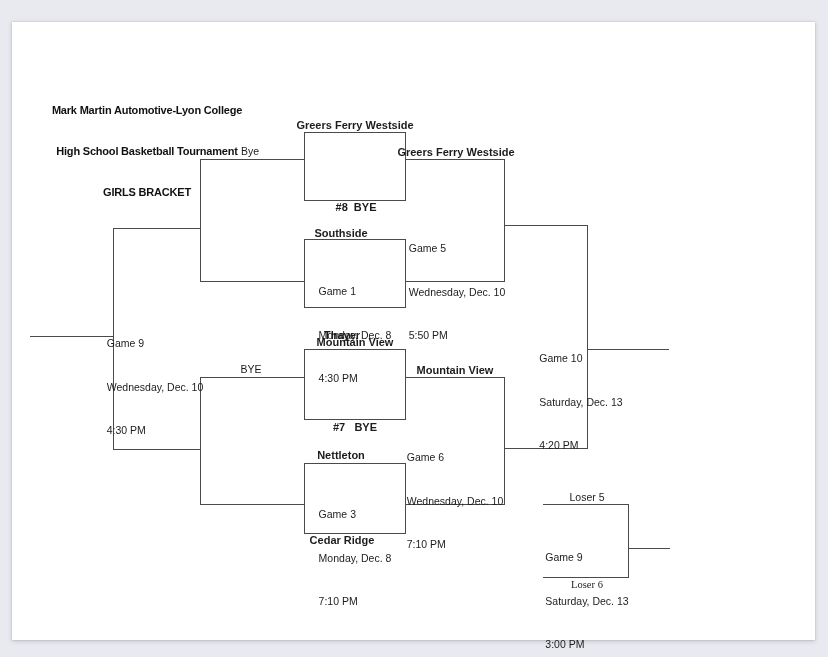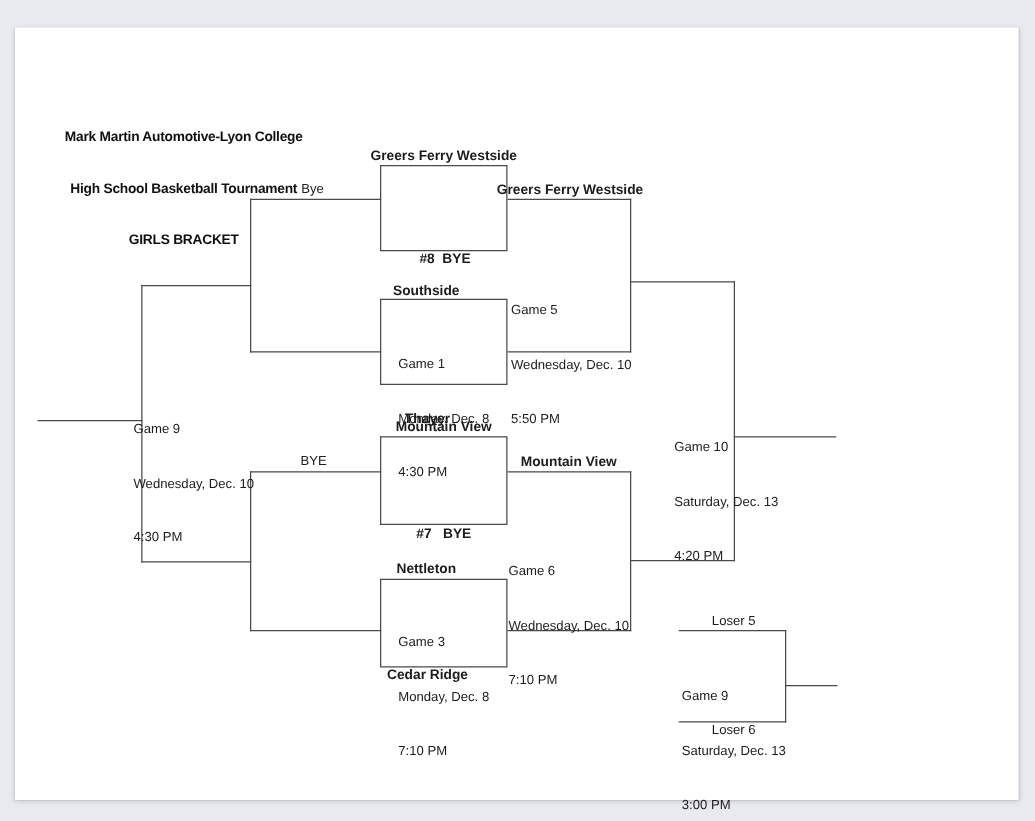--- a/index.html
+++ b/index.html
@@ -128,14 +128,14 @@
     <div>Saturday, Dec. 13</div>
     <div>4:20 PM</div>
   </div>
 
   <div class="lbl sm" style="left:587px; top:491px;">Loser 5</div>
   <div class="ginfo" style="left:587px; top:521px;">
     <div>Game 9</div>
     <div>Saturday, Dec. 13</div>
     <div>3:00 PM</div>
   </div>
-  <div class="lbl sm" style="left:587px; top:578px;">Loser 6</div>
+  <div class="lbl sm" style="left:587px; top:578px;font-family:Liberation Serif, serif;">Loser 6</div>
 </div>
 
 </body></html>

